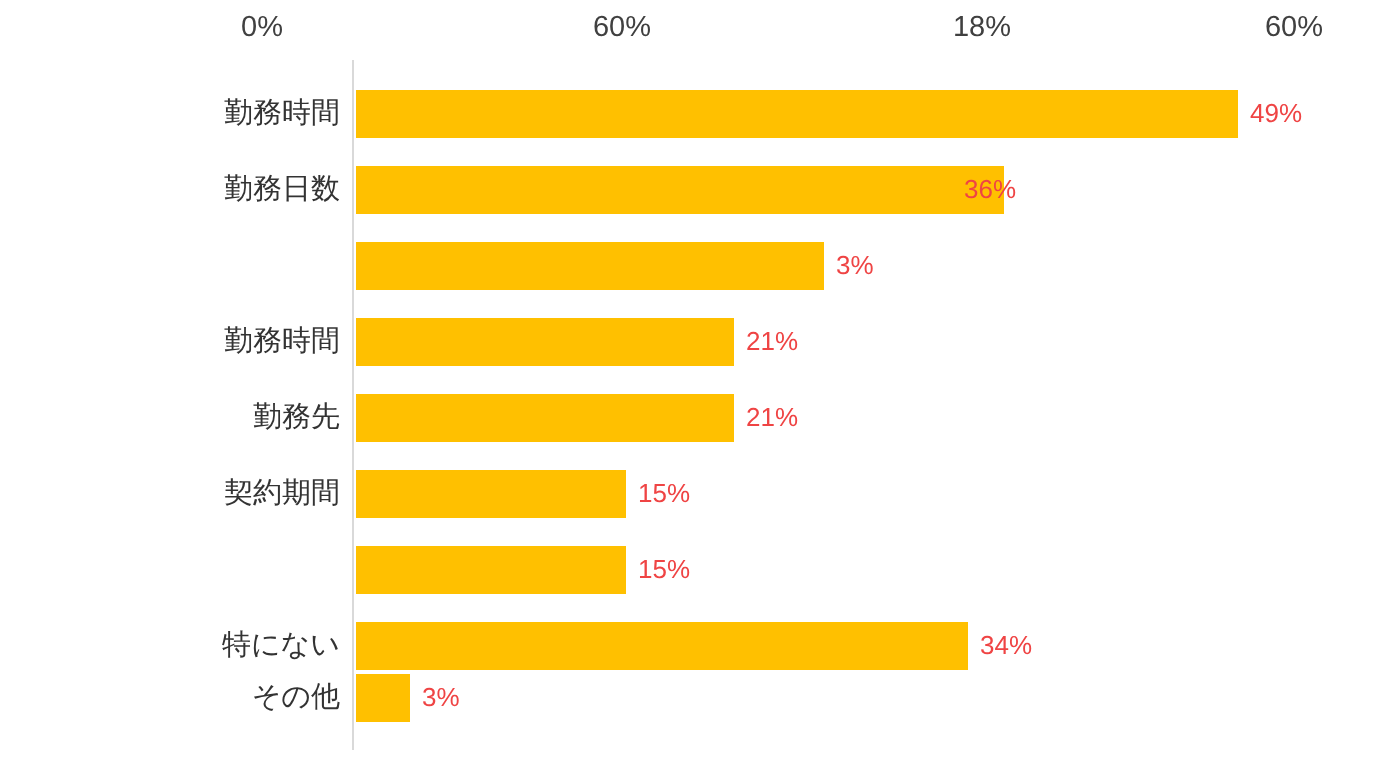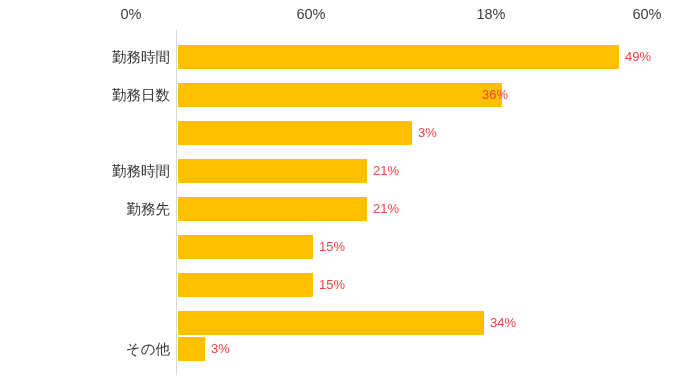--- a/index.html
+++ b/index.html
@@ -123,28 +123,30 @@
           <div class="cat-label">勤務時間</div>
           <div class="bar" style="width: 189px; background: rgb(255, 192, 0);"></div>
           <div class="bar-value" style="left: 329px;">21%</div>
         </div>
         <div class="bar-row" style="top: 160px;">
           <div class="cat-label">勤務先</div>
           <div class="bar" style="width: 189px; background: rgb(255, 192, 0);"></div>
           <div class="bar-value" style="left: 329px;">21%</div>
         </div>
         <div class="bar-row" style="top: 198px;">
+          <div class="cat-label">契約期間</div>
           <div class="bar" style="width: 135px; background: rgb(255, 192, 0);"></div>
           <div class="bar-value" style="left: 275px;">15%</div>
         </div>
         <div class="bar-row" style="top: 236px;">
           <div class="bar" style="width: 135px; background: rgb(255, 192, 0);"></div>
           <div class="bar-value" style="left: 275px;">15%</div>
         </div>
         <div class="bar-row" style="top: 274px;">
+          <div class="cat-label">特にない</div>
           <div class="bar" style="width: 306px; background: rgb(255, 192, 0);"></div>
           <div class="bar-value" style="left: 446px;">34%</div>
         </div>
         <div class="bar-row" style="top: 300px;">
           <div class="cat-label">その他</div>
           <div class="bar" style="width: 27px; background: rgb(255, 192, 0);"></div>
           <div class="bar-value" style="left: 167px;">3%</div>
         </div>
       </div>
   </div>

